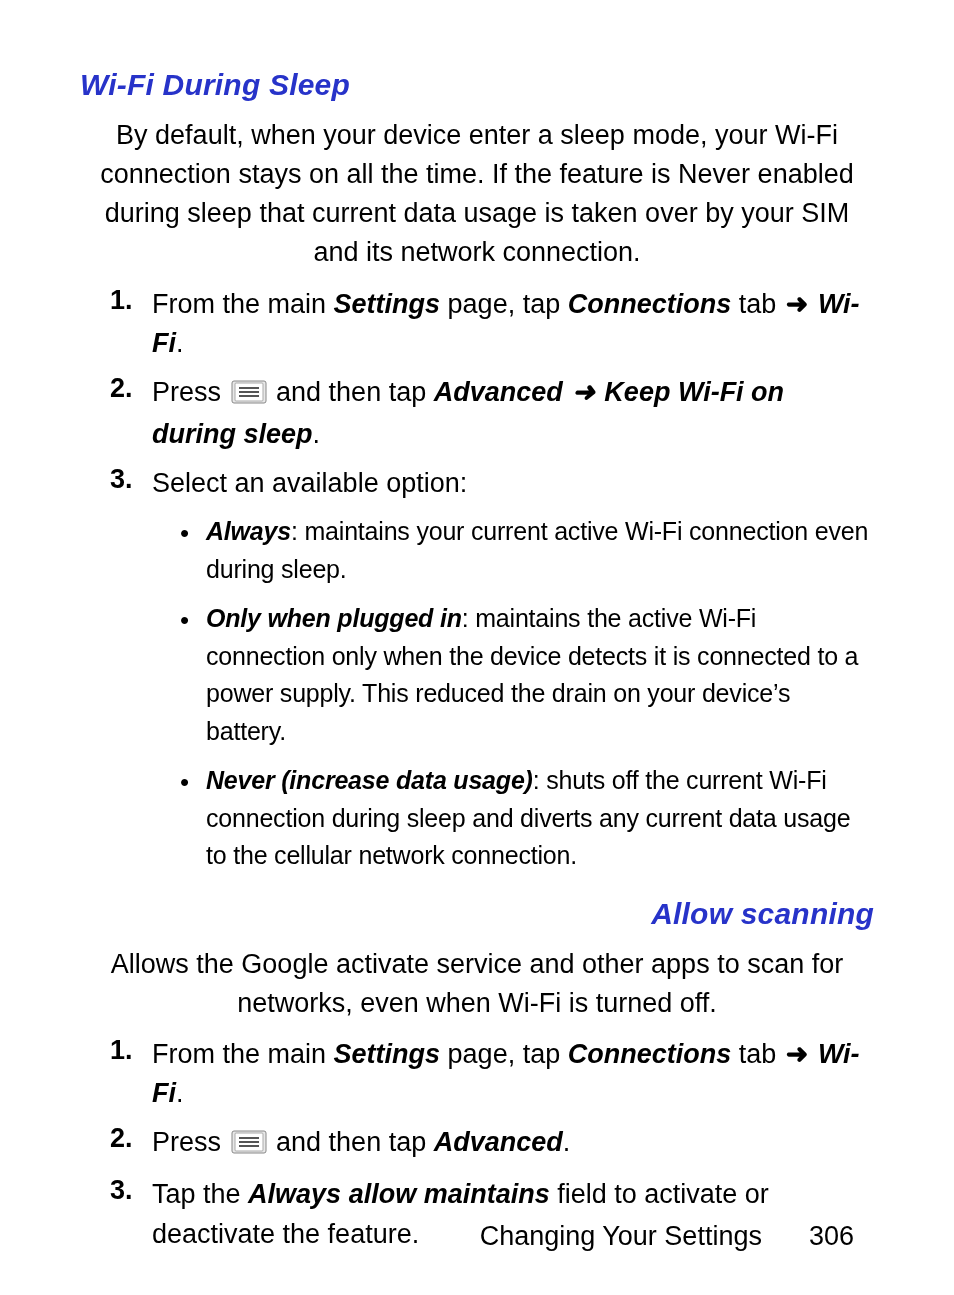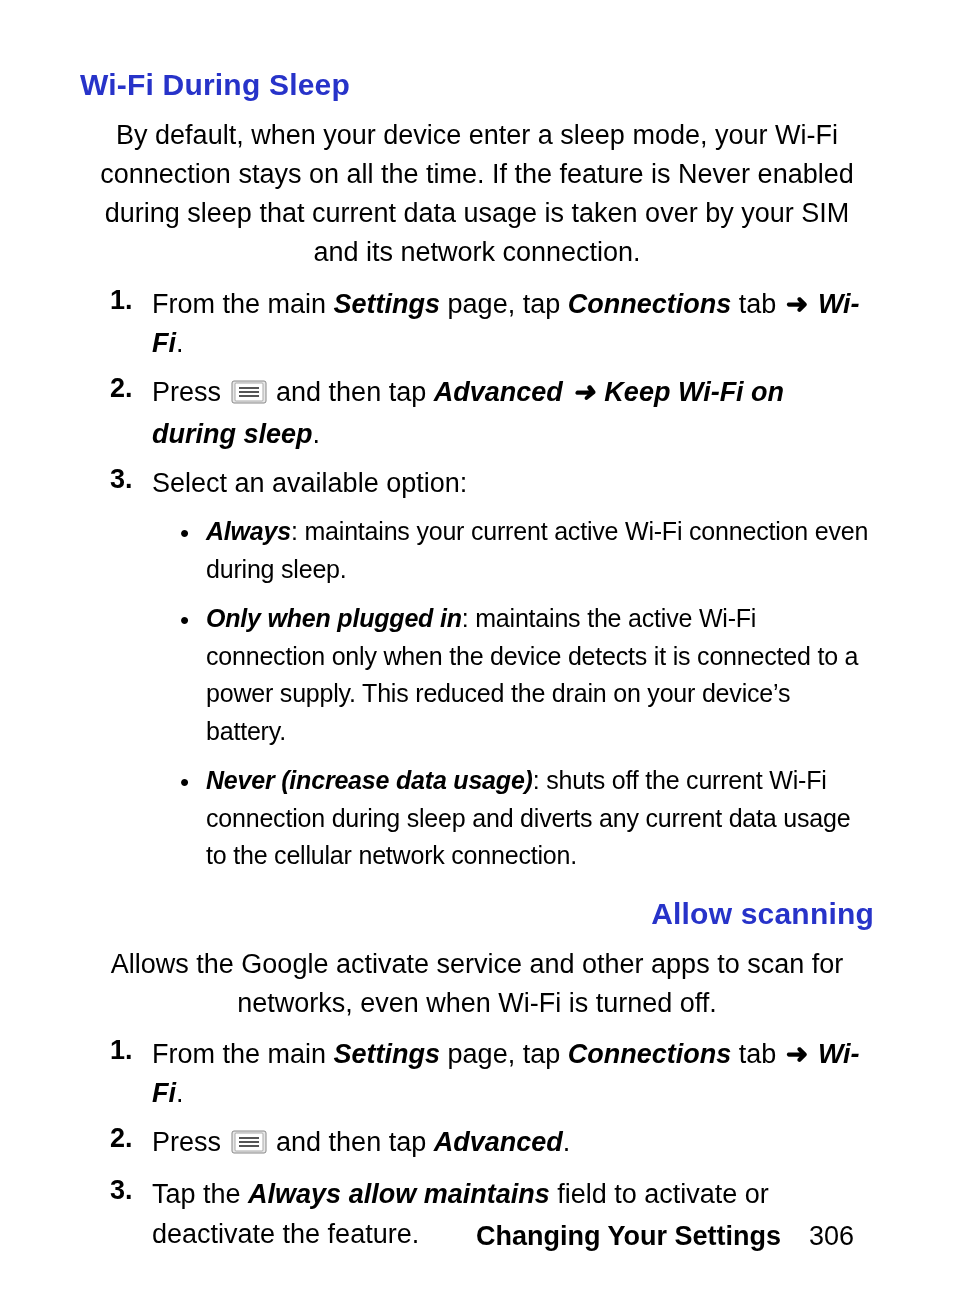--- a/index.html
+++ b/index.html
@@ -12,20 +12,21 @@
   }
   .page {
     box-sizing: border-box;
     width: 954px;
     min-height: 1295px;
     padding: 60px 80px 60px 80px;
     position: relative;
   }
   .section-heading {
     color: #2733c9;
+    font-style: italic;
     font-weight: 700;
     font-size: 30px;
     margin: 8px 0 14px 0;
     letter-spacing: 0.2px;
   }
   .body-text {
     font-size: 27px;
     line-height: 1.45;
     margin: 0 0 12px 0;
     font-weight: 400;
@@ -79,21 +80,21 @@
   }
   .bullet-body .b {
     font-weight: 700;
   }
   .footer {
     position: absolute;
     bottom: 72px;
     right: 100px;
     font-size: 27px;
   }
-  .footer-title { margin-right: 28px; font-weight: bold; }
+  .footer-title { margin-right: 47px; }
 </style>
 </head>
 <body>
 
 <div class="page">
 
   <div class="section-heading">Wi-Fi During Sleep</div>
   <p class="body-text">By default, when your device enter a sleep mode, your Wi-Fi connection stays on all the time. If the feature is Never enabled during sleep that current data usage is taken over by your SIM and its network connection.</p>
 
   <div class="ol-step">

